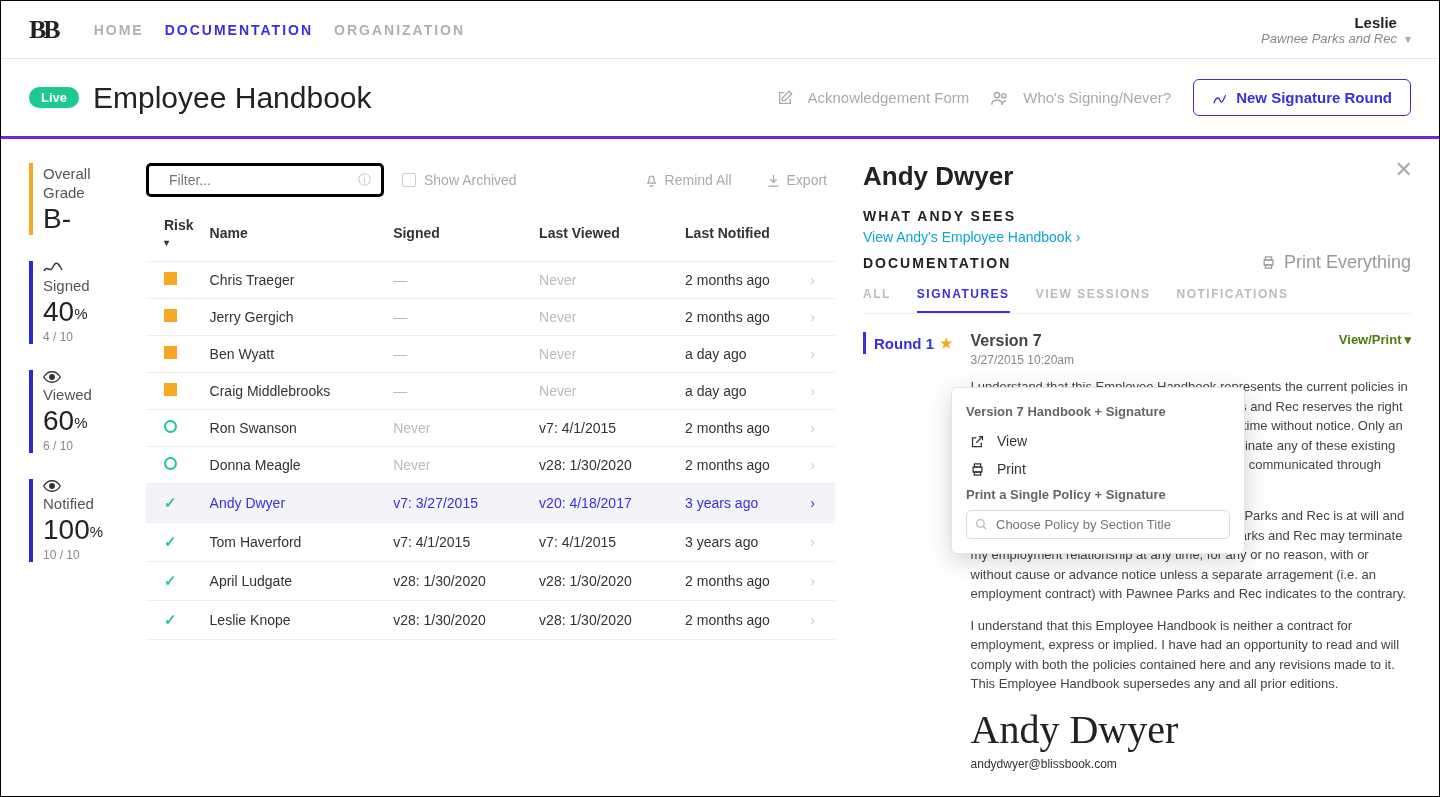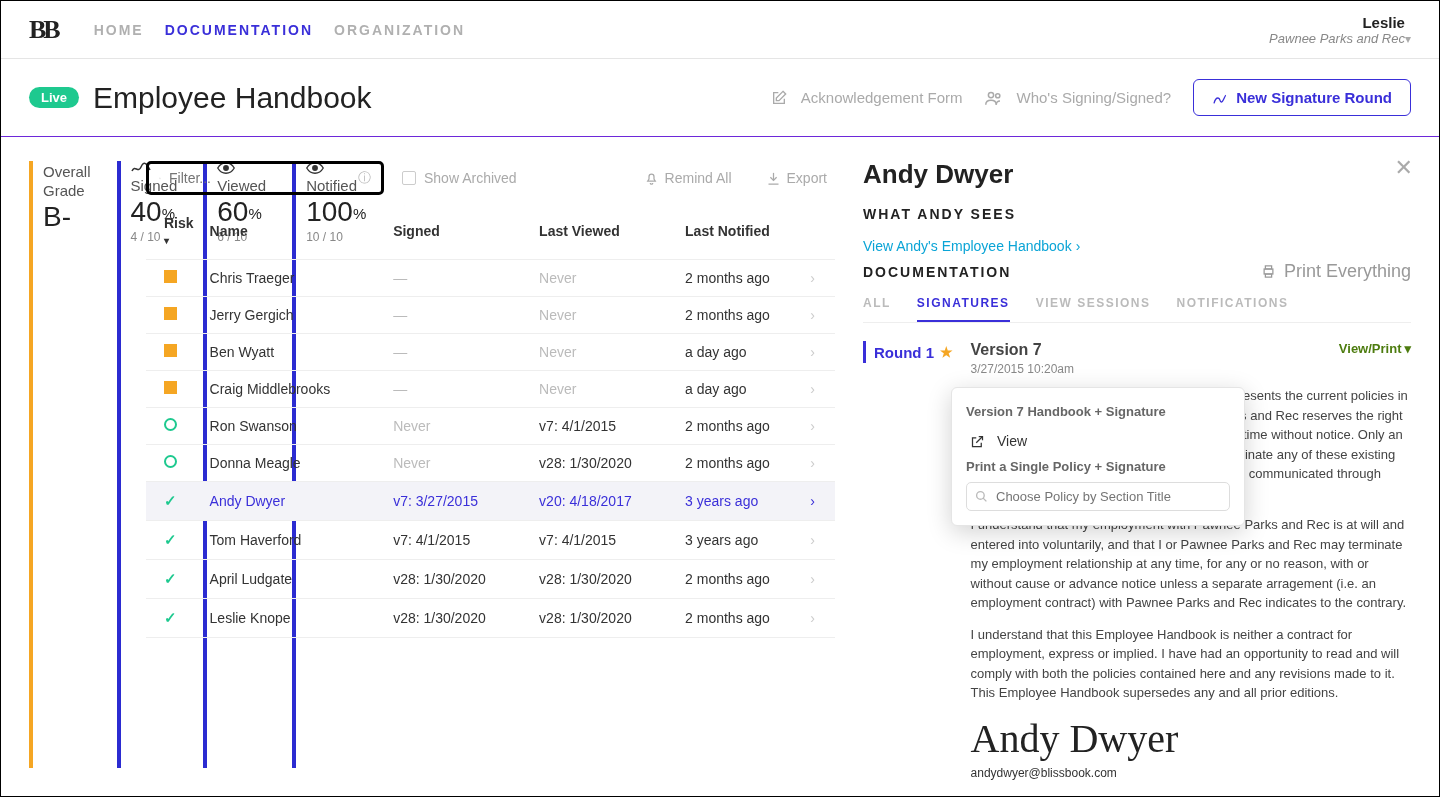--- a/index.html
+++ b/index.html
@@ -30,32 +30,32 @@
     margin-right: 36px;
   }
   .navlinks { display: flex; gap: 21px; }
   .navlink {
     font-size: 14px;
     font-weight: 700;
     letter-spacing: 2px;
     color: #b0b0b0;
   }
   .navlink.active { color: #3a2fd9; }
-  .navuser { margin-left: auto; display: flex; align-items: flex-end; }
+  .navuser { margin-left: auto; display: flex; align-items: flex-end; gap: 8px; }
   .navuser-text { text-align: right; }
   .navuser-name { font-weight: 700; font-size: 15px; }
   .navuser-org { font-style: italic; color: #888; font-size: 13px; }
   .chevron { color: #aaa; font-size: 12px; }
 
   
   .pagehdr {
     display: flex;
     align-items: center;
     padding: 20px 28px;
-    border-bottom: 1px solid #6d28d9;
+    border-bottom: 3px solid #6d28d9;
     gap: 14px;
   }
   .livebadge {
     background: #1ec98f;
     color: #fff;
     font-weight: 700;
     font-size: 13px;
     padding: 3px 12px;
     border-radius: 14px;
   }
@@ -72,21 +72,21 @@
     padding: 9px 18px;
     display: flex; align-items: center; gap: 8px;
   }
   svg { display: block; }
 
   
   .main { display: flex; height: calc(100% - 58px - 82px); }
   .sidebar {
     width: 145px;
     padding: 24px 0 24px 28px;
-    display: flex; flex-direction: row; gap: 26px;
+    display: flex; flex-direction: column; gap: 26px;
   }
   .metric { border-left: 4px solid #000; padding-left: 10px; }
   .metric.overall { border-color: #f5a623; }
   .metric.signed  { border-color: #2b2bd1; }
   .metric.viewed  { border-color: #2b2bd1; }
   .metric.notified{ border-color: #2b2bd1; }
   .metric .micon { font-size: 18px; color:#555; }
   .metric .mlabel { color: #555; font-size: 15px; margin-top: 2px; }
   .metric .mbig { font-size: 28px; font-weight: 500; margin-top: 2px; }
   .metric .mbig .pct { font-size: 15px; vertical-align: 2px; }
@@ -132,21 +132,21 @@
   .risk-sq { width: 13px; height: 13px; background: #f5a623; display: inline-block; }
   .risk-circ { width: 13px; height: 13px; border: 2px solid #1ec98f; border-radius: 50%; display: inline-block; }
   .risk-chk { color: #1ec98f; font-size: 15px; font-weight: 700; }
 
   
   .detail {
     width: 604px; padding: 22px 28px 0 28px; position: relative;
   }
   .close { position: absolute; top: 18px; right: 26px; color: #aaa; font-size: 22px; font-weight: 300; }
   .dname { font-size: 26px; font-weight: 700; margin-bottom: 16px; }
-  .sectionlabel { font-weight: 800; letter-spacing: 2px; font-size: 14px; margin-bottom: 15px; }
+  .sectionlabel { font-weight: 800; letter-spacing: 2px; font-size: 14px; margin-bottom: 4px; }
   .viewlink { color: #0aa4d6; font-size: 14px; display: inline-flex; align-items: center; gap: 4px; margin-bottom: 7px;}
   .dochdr { display: flex; justify-content: space-between; align-items: center; margin-bottom: 6px;}
   .printall { color: #999; font-size: 18px; display: flex; align-items: center; gap: 8px; }
   .tabs { display: flex; gap: 26px; border-bottom: 1px solid #eee; margin-bottom: 18px;}
   .tab { font-size: 12px; font-weight: 800; letter-spacing: 1.5px; color: #bbb; padding: 8px 0 10px 0; }
   .tab.active { color: #3a2fd9; border-bottom: 2px solid #3a2fd9; }
   .round { display: flex; gap: 18px; }
   .roundlabel { color: #3a2fd9; font-weight: 700; font-size: 15px; border-left: 3px solid #3a2fd9; padding-left: 8px; height: 22px; display:flex; align-items:center; gap:6px;}
   .star { color: #f5a623; font-size: 14px; }
   .roundbody { flex: 1; font-size: 13px; color: #444; }
@@ -203,21 +203,21 @@
         </svg>
       <span>Acknowledgement Form</span>
     </div>
     <div class="hdraction">
       <svg width="18" height="16" viewBox="0 0 24 20" fill="none" stroke="#aaa" stroke-width="2">
           <circle cx="8" cy="6" r="3.5"></circle>
           <circle cx="17" cy="7" r="2.8"></circle>
           <path d="M1 19c0-4 3-6 7-6s7 2 7 6"></path>
           <path d="M15 19c0-3 2-5 5-5"></path>
         </svg>
-      <span>Who's Signing/Signed?</span>
+      <span>Who's Signing/Never?</span>
     </div>
     <button class="newround-btn">
       <svg width="16" height="16" viewBox="0 0 24 24" fill="none" stroke="#3a2fd9" stroke-width="2">
           <path d="M3 20s2-8 6-8 2 6 5 6 5-10 7-10"></path>
         </svg>
       <span>New Signature Round</span>
     </button>
   </div>
 </div>
 
@@ -427,20 +427,28 @@
 <div class="popover">
   <div class="pop-h">Version 7 Handbook + Signature</div>
   <div class="pop-item">
     <svg width="15" height="15" viewBox="0 0 24 24" fill="none" stroke="#333" stroke-width="2">
         <path d="M14 4h6v6"></path>
         <path d="M20 4L10 14"></path>
         <path d="M18 14v6H4V6h6"></path>
       </svg>
     <span>View</span>
   </div>
+  <div class="pop-item">
+    <svg width="15" height="15" viewBox="0 0 24 24" fill="none" stroke="#333" stroke-width="2">
+        <rect x="5" y="8" width="14" height="8"></rect>
+        <rect x="7" y="3" width="10" height="5"></rect>
+        <rect x="7" y="16" width="10" height="5"></rect>
+      </svg>
+    <span>Print</span>
+  </div>
   <div class="pop-h">Print a Single Policy + Signature</div>
   <div class="pop-search">
     <svg width="13" height="13" viewBox="0 0 24 24" fill="none" stroke="#bbb" stroke-width="2.5">
         <circle cx="10" cy="10" r="7"></circle>
         <path d="M21 21l-6-6"></path>
       </svg>
     <input placeholder="Choose Policy by Section Title" style="">
   </div>
 </div>
 

